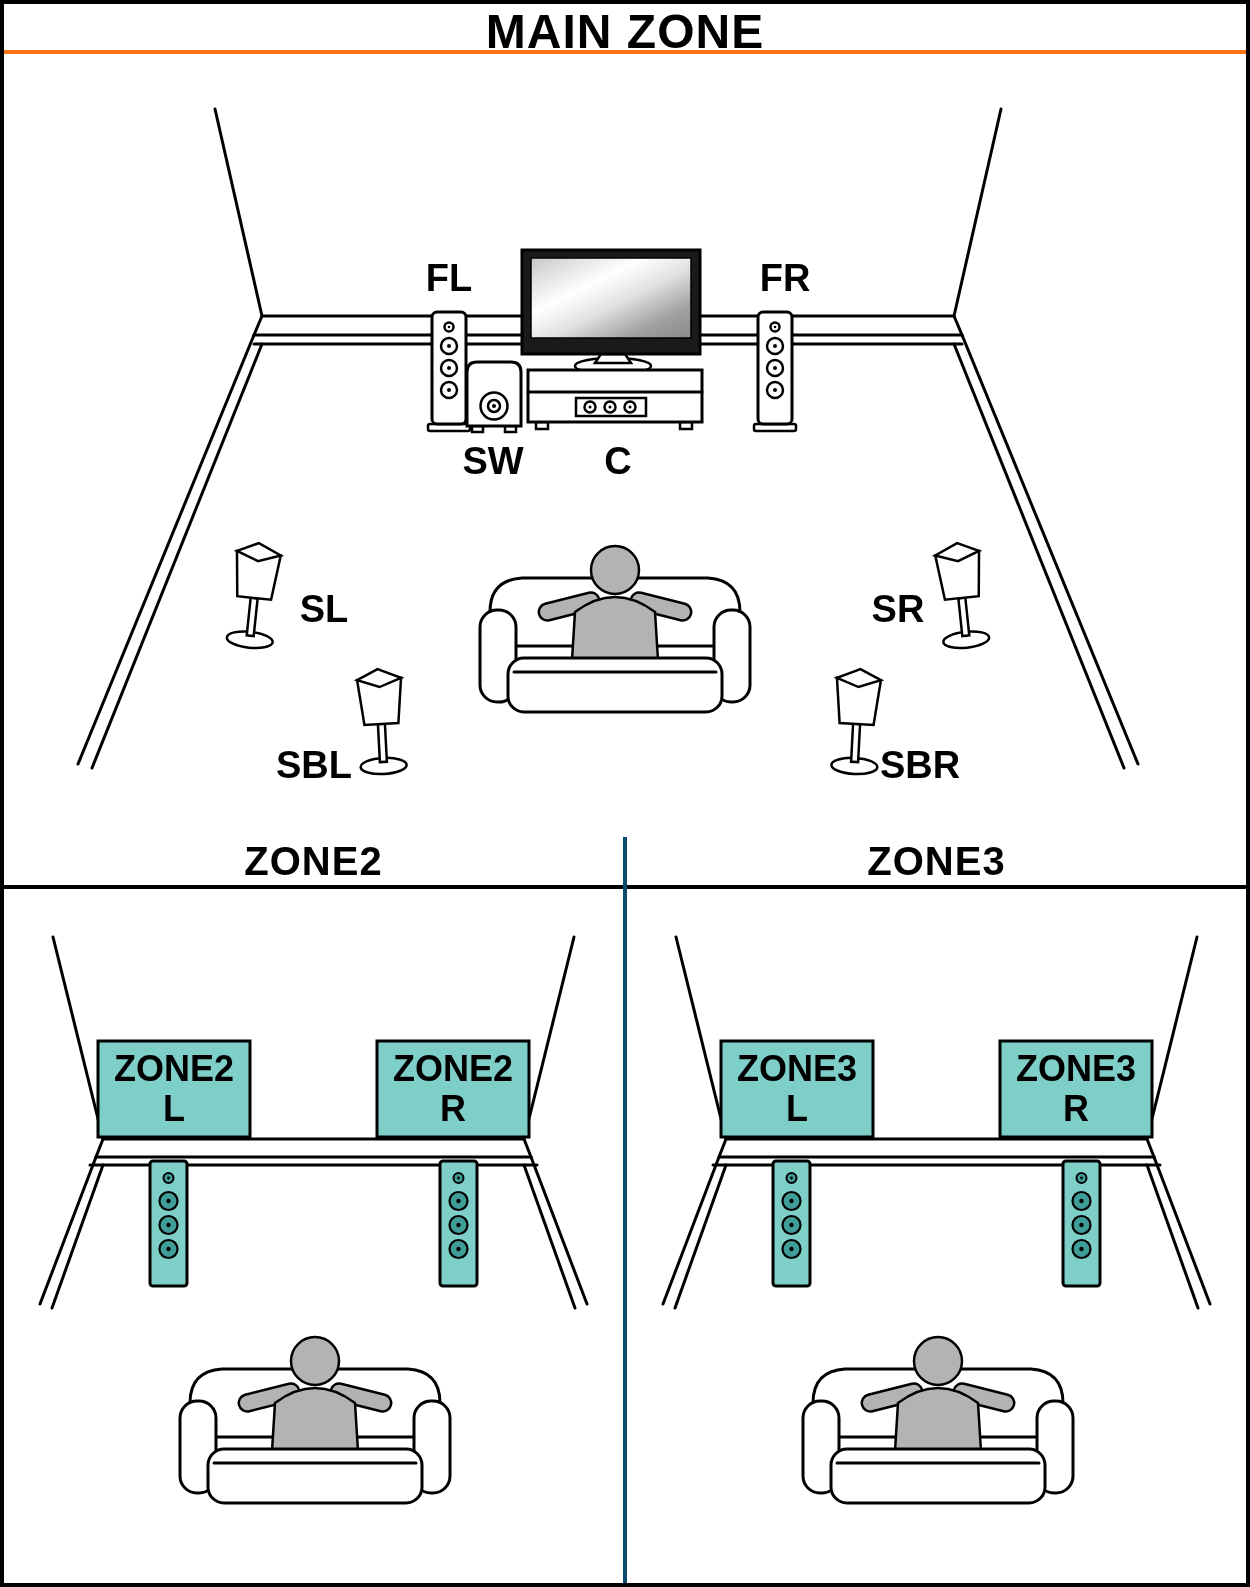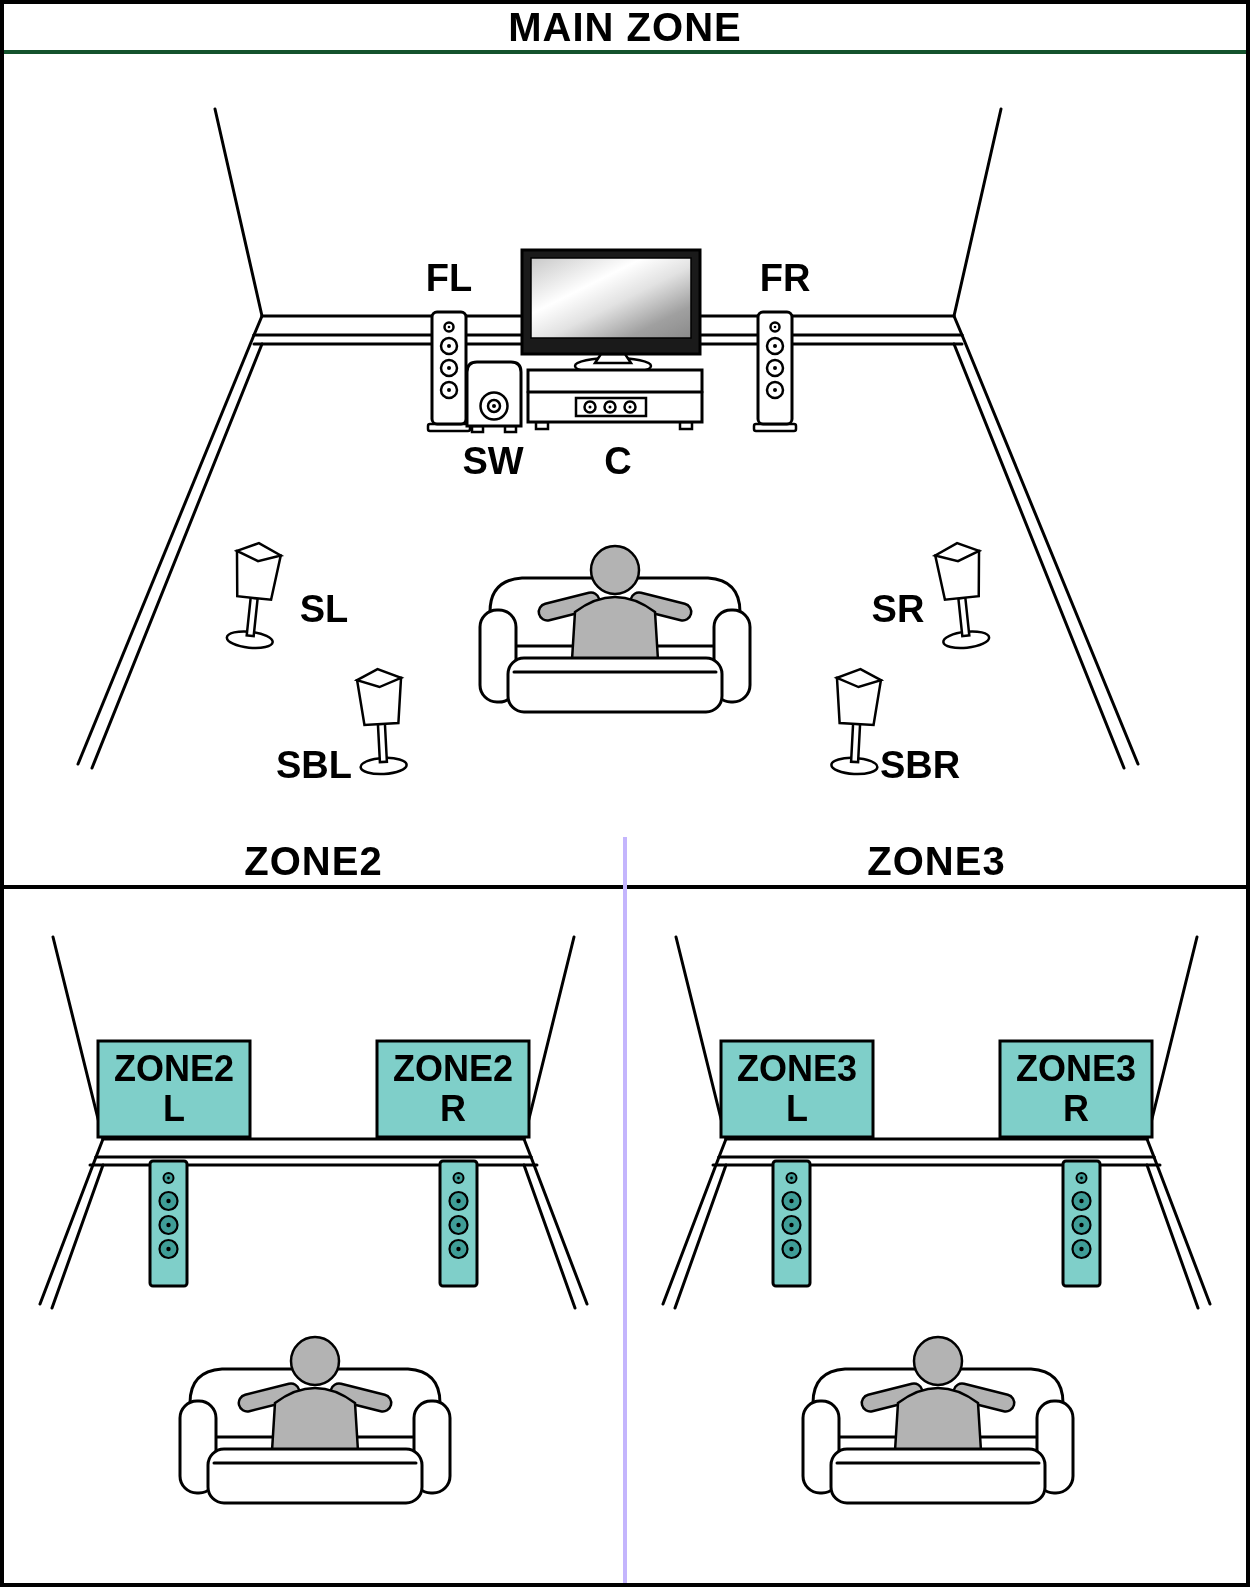--- a/index.html
+++ b/index.html
@@ -1,24 +1,24 @@
 <!DOCTYPE html>
 <html><head>
 <meta charset="utf-8">
 <style>
   html,body{margin:0;padding:0;background:#fff;}
   body{width:1250px;height:1587px;font-family:"Liberation Sans",sans-serif;}
   .frame{width:1250px;height:1587px;border:4px solid #000;box-sizing:border-box;
          display:flex;flex-direction:column;background:#fff;}
-  .mz-header{height:46px;border-bottom:4px solid #14532d;display:flex;align-items:center;
-             justify-content:center;font-weight:bold;font-size:40px;letter-spacing:1px;}
+  .mz-header{height:46px;border-bottom:4px solid #f97316;display:flex;
+             justify-content:center;font-weight:bold;font-size:48px;letter-spacing:1px;}
   .mz-body{height:783px;overflow:hidden;}
   .bottom{flex:1;display:flex;min-height:0;}
   .zone{flex:1;display:flex;flex-direction:column;min-width:0;justify-content:flex-end;}
-  .zone-right{border-left:4px solid #c4b5fd;}
+  .zone-right{border-left:4px solid #0c4a6e;}
   .zone-header{height:48px;border-bottom:4px solid #000;display:flex;align-items:center;
                justify-content:center;font-weight:bold;font-size:40px;letter-spacing:1px;}
   .zone-body{flex:1;min-height:0;}
   svg{display:block;}
   .outline{stroke:#000;stroke-width:3;fill:none;stroke-linecap:round;}
   .white{fill:#fff;stroke:#000;stroke-width:3;}
   .thin{fill:#fff;stroke:#000;stroke-width:2.5;}
   .person{fill:#b3b3b3;stroke:#000;stroke-width:2.5;}
   .lbl{font:bold 38px "Liberation Sans",sans-serif;fill:#000;text-anchor:middle;}
   .boxlbl{font:bold 36px "Liberation Sans",sans-serif;fill:#000;text-anchor:middle;}

